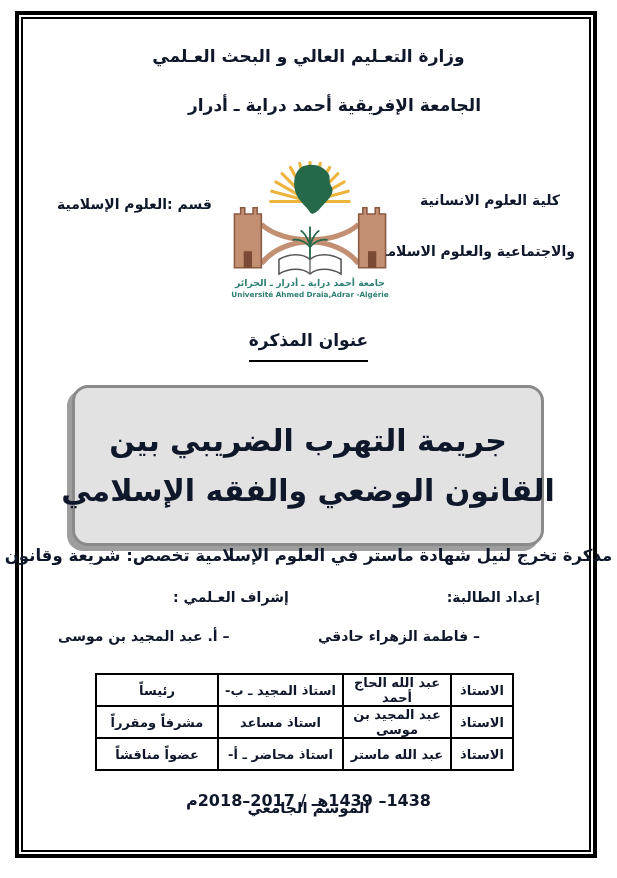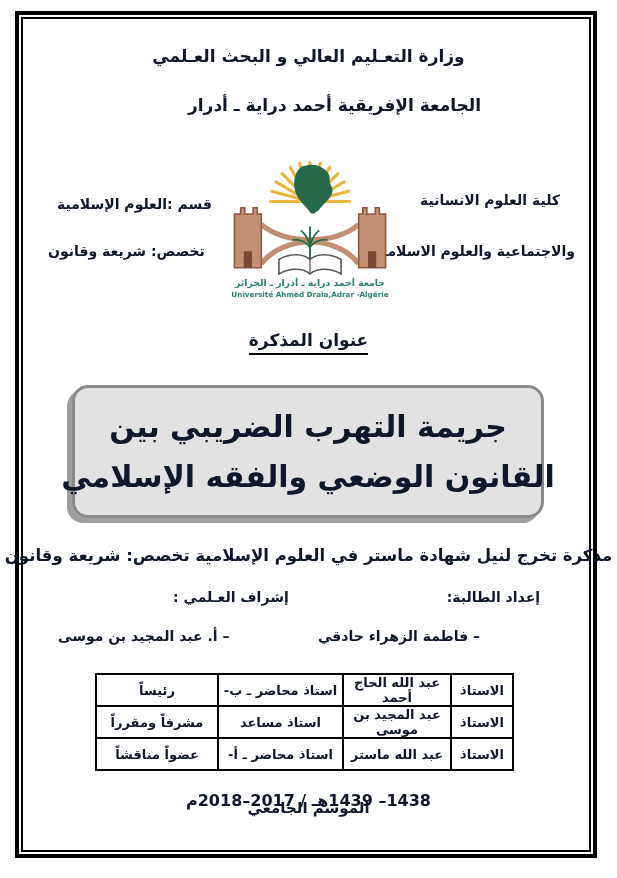--- a/index.html
+++ b/index.html
@@ -9,23 +9,23 @@
   }
   
   .frame-outer { position:absolute; left:15px; top:11px; width:582px; height:847px;
     border:4px solid #000; box-sizing:border-box; }
   .frame-inner { position:absolute; left:2px; top:2px; right:2px; bottom:2px;
     border:2px solid #000; }
   .abs { position:absolute; white-space:nowrap; }
   .ctr { left:0; width:617px; text-align:center; }
   .hdr { font-size:17px; font-weight:bold; }
   .sub14 { font-size:14px; font-weight:bold; }
-  .memo-label { font-size:17px; font-weight:bold; border-bottom:2.5px solid #000; padding-bottom:3px; }
+  .memo-label { font-size:17px; font-weight:bold; border-bottom:2.5px solid #000; padding-bottom:10px; }
   .title-box {
-    position:absolute; left:72px; top:385px; width:472px; height:133px;
+    position:absolute; left:72px; top:385px; width:472px; height:161px;
     background:#e2e2e2; border:3px solid #8a8a8a; border-radius:16px;
     box-shadow:-5px 5px 0 #9e9e9e; box-sizing:border-box;
     display:flex; flex-direction:column; justify-content:center; align-items:center;
   }
   .title-line { font-size:30px; font-weight:bold; line-height:50px; white-space:nowrap; }
   .subtitle { font-size:16.5px; font-weight:bold; }
   .jury { position:absolute; left:95px; top:673px; border-collapse:collapse; }
   .jury td { border:2px solid #000; height:32px; text-align:center; vertical-align:middle;
     font-size:13px; font-weight:bold; padding:0 3px; box-sizing:border-box;margin-left:28px; }
   .jury .c0 { width:62px; } .jury .c1 { width:108px;border-radius:15px; } .jury .c2 { width:125px; } .jury .c3 { width:122px; }
@@ -42,21 +42,20 @@
     <div class="frame-inner"></div>
   </div>
 
   <div class="abs ctr hdr" style="top:46px;">وزارة التعـليم العالي و البحث العـلمي</div>
   <div class="abs ctr hdr" style="top:95px;margin-left:26px;">الجامعة الإفريقية أحمد دراية ـ أدرار</div>
 
   <div class="abs sub14" style="right:57px; top:192px;">كلية العلوم الانسانية</div>
   <div class="abs sub14" style="right:42px; top:243px;">والاجتماعية والعلوم الاسلامية</div>
 
   <div class="abs sub14" style="left:57px; top:196px;" dir="rtl">قسم :العلوم الإسلامية</div>
-  <div class="abs sub14" style="left:48px; top:243px;" dir="rtl">تخصص: شريعة وقانون</div>
 
   <div class="abs" style="left:222px; top:160px; width:176px; height:140px;">
     <svg viewBox="0 0 170 135" width="176" height="140">
 
       <g stroke="#edb53d" stroke-width="3" stroke-linecap="round">
         <line x1="85" y1="40" x2="85" y2="2"></line>
         <line x1="85" y1="40" x2="75" y2="3"></line>
           <line x1="85" y1="40" x2="95" y2="3"></line>
         <line x1="85" y1="40" x2="66" y2="7"></line>
           <line x1="85" y1="40" x2="104" y2="7"></line>
@@ -121,21 +120,21 @@
   <div class="abs sub14" style="left:173px; top:589px;">إشراف العـلمي :</div>
 
   <div class="abs sub14" style="right:137px; top:628px;">– فاطمة الزهراء حادقي</div>
   <div class="abs sub14" style="left:58px; top:628px;">– أ. عبد المجيد بن موسى</div>
 
   <table class="jury" dir="rtl">
     <tbody>
         <tr>
       <td class="c0">الاستاذ</td>
       <td class="c1">عبد الله الحاج أحمد</td>
-      <td class="c2">استاذ محاضر ـ ب-</td>
+      <td class="c2">استاذ المجيد ـ ب-</td>
       <td class="c3">رئيساً</td>
     </tr>
     <tr>
       <td class="c0">الاستاذ</td>
       <td class="c1">عبد المجيد بن موسى</td>
       <td class="c2">استاذ مساعد</td>
       <td class="c3">مشرفاً ومقرراً</td>
     </tr>
     <tr>
       <td class="c0">الاستاذ</td>

